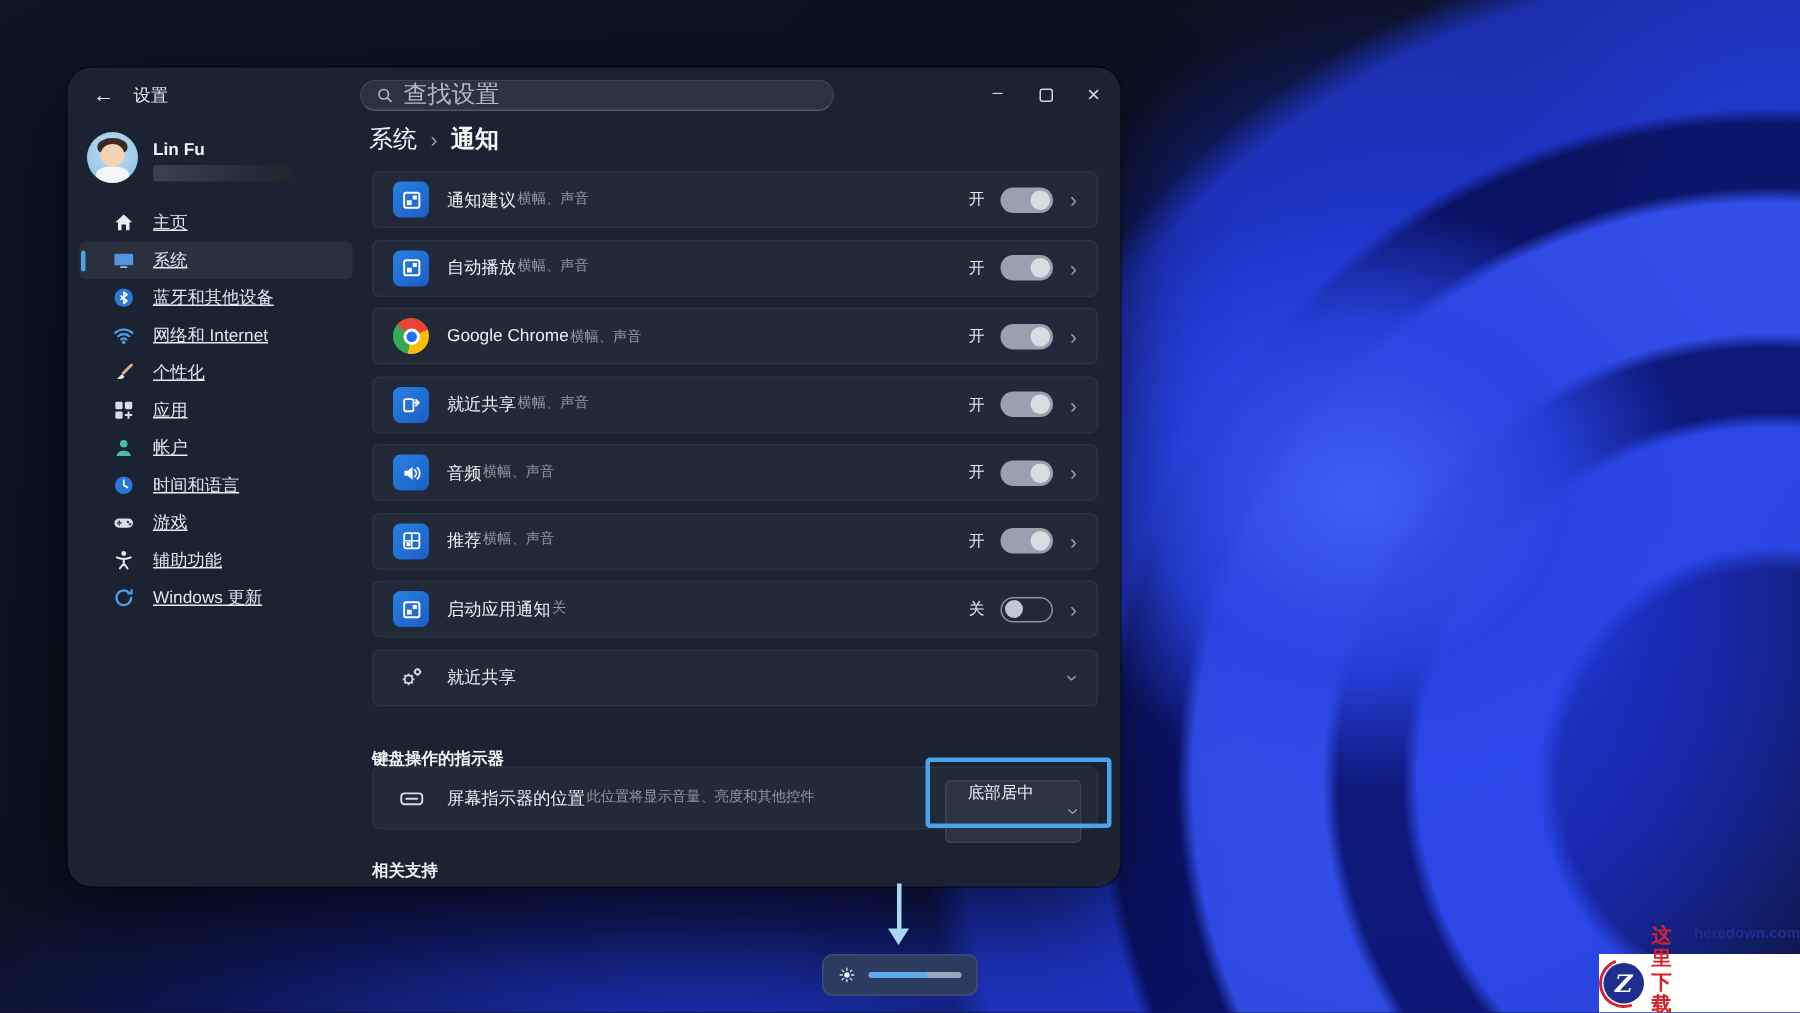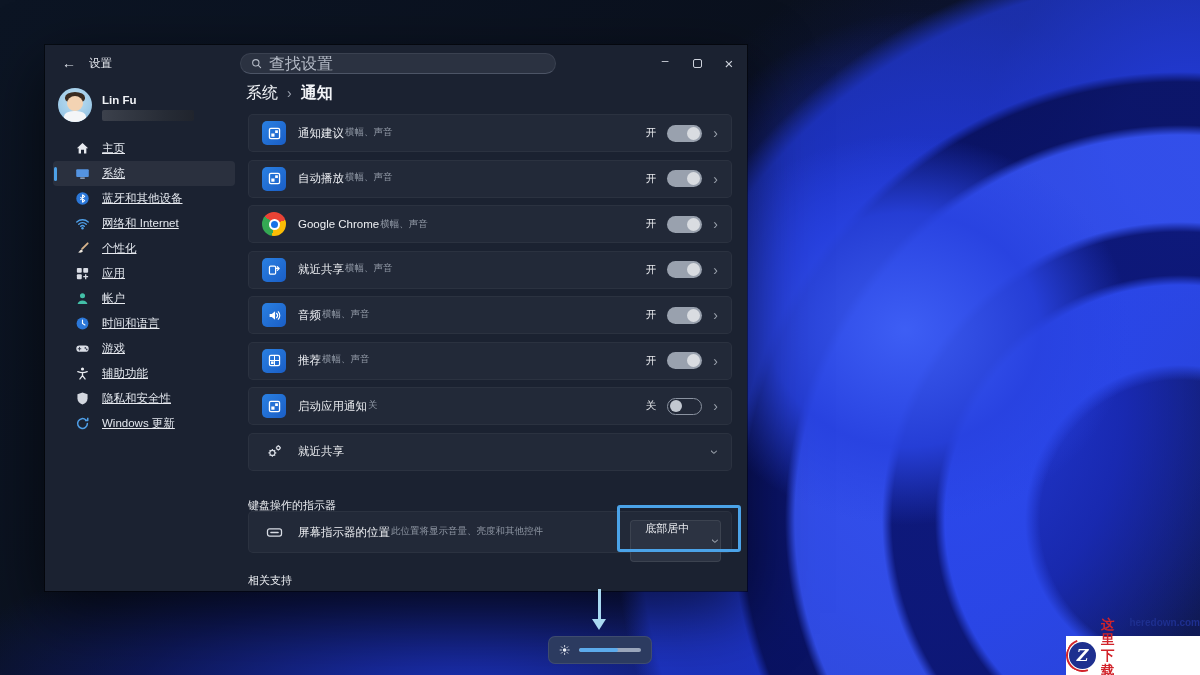--- a/index.html
+++ b/index.html
@@ -13,21 +13,21 @@
       radial-gradient(circle at 1180px 520px, rgba(0,0,0,0) 0 140px, rgba(45,75,240,.85) 155px 235px, rgba(12,22,115,.9) 245px 288px, rgba(55,85,245,.8) 298px 385px, rgba(8,16,92,.85) 395px 438px, rgba(32,56,210,.75) 448px 540px, rgba(10,18,70,0) 565px),
       radial-gradient(ellipse 430px 520px at 930px 400px, rgba(40,66,232,.85) 0%, rgba(26,44,190,.8) 45%, rgba(12,24,120,0) 75%),
       radial-gradient(circle at 1190px 150px, rgba(38,62,215,.8) 0 80px, rgba(20,35,160,0) 210px),
       radial-gradient(ellipse 760px 250px at 470px 700px, rgba(30,53,207,.9) 0%, rgba(16,28,130,.55) 45%, rgba(12,24,120,0) 72%),
       radial-gradient(ellipse 680px 700px at 1060px 420px, rgba(23,38,174,.75) 0%, rgba(10,20,90,0) 72%),
       linear-gradient(128deg, #0c1524 0%, #0a101d 55%, #0b1220 100%);
   }
   
   .win {
     position:absolute; left:45px; top:45px; width:702px; height:546px;
-    background:#1b2231; border-radius:0; overflow:hidden;
+    background:#1b2231; border-radius:16px; overflow:hidden;
     box-shadow:0 22px 60px rgba(0,0,0,.6), 0 0 0 1px rgba(0,0,0,.45);
     color:#e9ebf0;
   }
   .titlebar { position:absolute; top:0; left:0; right:0; height:36px; }
   .back-btn { position:absolute; left:10px; top:5px; width:28px; height:26px; border-radius:4px;
     display:flex; align-items:center; justify-content:center; color:#dfe3ea; font-size:14px; cursor:default; }
   .back-btn::before { content:"\2190"; }
   .app-title { position:absolute; left:44px; top:11px; font-size:11.5px; color:#e6e9ef; }
   .search-box { position:absolute; left:195px; top:8px; width:316px; height:21px;
     background:#2b3241; border:1px solid #3a4150; border-bottom-color:#4d5566;
@@ -77,21 +77,21 @@
   .chev { color:#99a0ab; font-size:14px; line-height:1; }
   .chev::before { content:"\203A"; }
   .chev-down { display:inline-block; transform:rotate(90deg); }
   .app-ic { width:24px; height:24px; border-radius:5px; flex:0 0 24px;
     background:linear-gradient(135deg,#2a80e2,#1a5ec6); display:flex; align-items:center; justify-content:center; }
   .plain-ic { width:24px; height:24px; flex:0 0 24px; display:flex; align-items:center; justify-content:center; }
   .chrome-ic { position:relative; width:24px; height:24px; border-radius:50%; flex:0 0 24px;
     background:conic-gradient(from -50deg, #ea4335 0 120deg, #fbbc05 0 240deg, #34a853 0 360deg); }
   .chrome-ic .w { position:absolute; left:6.5px; top:6.5px; width:11px; height:11px; border-radius:50%; background:#fff; }
   .chrome-ic .b { position:absolute; left:8.5px; top:8.5px; width:7px; height:7px; border-radius:50%; background:#1a73e8; }
-  .section-header { position:absolute; left:203px; font-size:11px; font-weight:400; color:#eef0f4; }
+  .section-header { position:absolute; left:203px; font-size:11px; font-weight:700; color:#eef0f4; }
   .row9 { position:absolute; left:203px; top:466px; width:484px; height:42px; margin:0; }
   .dropdown { position:absolute; right:10px; top:8px; width:91px; height:42px; background:#2c3342;
     border:1px solid rgba(255,255,255,.08); border-radius:4px; display:flex; 
     justify-content:center; gap:12px; font-size:11px; color:#eceef2; }
   
   .highlight-box { position:absolute; left:617px; top:505px; width:124px; height:47px;
     border:3px solid #4ba3e8; border-radius:3px; pointer-events:none; }
   .arrow-line { position:absolute; left:598px; top:589px; width:3px; height:31px; background:#a9d9f1; }
   .arrow-head { position:absolute; left:592px; top:619px; width:0; height:0;
     border-left:7.5px solid transparent; border-right:7.5px solid transparent; border-top:11px solid #a9d9f1; }
@@ -241,28 +241,20 @@
           <svg width="15" height="15" viewBox="0 0 16 16">
             <circle cx="8" cy="3.2" r="1.7" fill="#e8ebf0"></circle>
             <path d="M3 6 c3 1.3 7 1.3 10 0 M8 6.9 v3.4 M8 10.3 l-2.7 3.5 M8 10.3 l2.7 3.5" stroke="#e8ebf0" stroke-width="1.4" fill="none" stroke-linecap="round"></path>
           </svg>
         </span>
       <span>辅助功能</span>
     </div>
     <div class="nav-item">
       <span class="nav-ic">
           <svg width="15" height="15" viewBox="0 0 16 16">
-            <path d="M8 1.6 L13.4 3.4 V7.8 C13.4 11.2 11.2 13.5 8 14.5 C4.8 13.5 2.6 11.2 2.6 7.8 V3.4 Z" fill="#d3d7df"></path>
-          </svg>
-        </span>
-      <span>隐私和安全性</span>
-    </div>
-    <div class="nav-item">
-      <span class="nav-ic">
-          <svg width="15" height="15" viewBox="0 0 16 16">
             <path d="M13.2 8 a5.2 5.2 0 1 1-1.6-3.75" stroke="#4f9fe8" stroke-width="1.6" fill="none" stroke-linecap="round"></path>
             <path d="M13.6 1.9 v3 h-3" fill="none" stroke="#4f9fe8" stroke-width="1.6" stroke-linejoin="round"></path>
           </svg>
         </span>
       <span>Windows 更新</span>
     </div>
   </div>
 
   <div class="breadcrumb">
     <span>系统</span>

